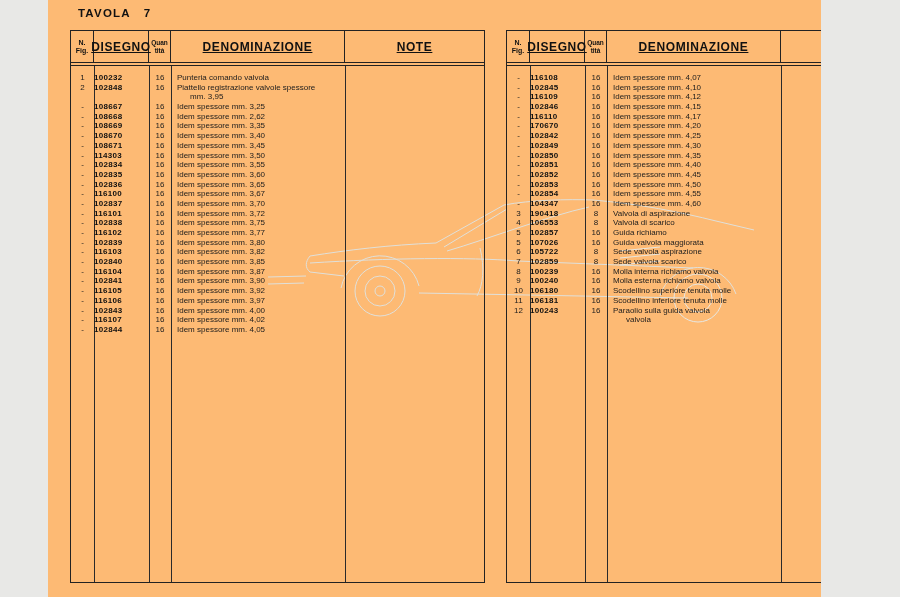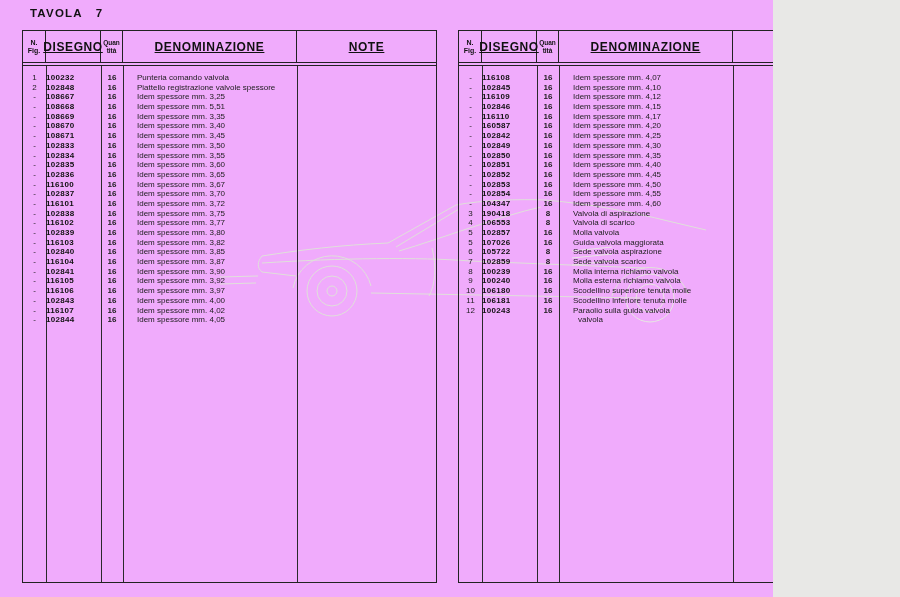--- a/index.html
+++ b/index.html
@@ -1,19 +1,19 @@
 <!DOCTYPE html>
 <html><head>
 <meta charset="utf-8">
 <style>
   html,body { margin:0; padding:0; background:#e8e8e6; }
   .page {
     position:relative; width:773px; height:597px;
-    background:#f0abfc; overflow:hidden;
-    font-family:"Liberation Sans", sans-serif; color:#1a1a1a;
+    background:#fdba74; overflow:hidden;
+    font-family:"Liberation Sans", sans-serif; color:#1a1a1a;margin-left:48px;
   }
   .watermark { position:absolute; left:0; top:0; pointer-events:none; }
 
   .page-title {
     position:absolute; left:30px; top:7px;
     font-size:11.5px; font-weight:bold; color:#111;
     letter-spacing:1.2px; word-spacing:9px;
   }
 
   .ptable {
@@ -43,22 +43,22 @@
   .vline { position:absolute; top:0; bottom:0; width:1px; background:#2a2a2a; }
   .v1 { left:23px; } .v2 { left:78px; } .v3 { left:100px; } .v4 { left:274px; }
 
   .rows { position:absolute; top:7px; left:0; right:0; }
   .row {
     display:grid; grid-template-columns:23px 55px 22px 174px 1fr;
     height:9.7px; line-height:9.8px; font-size:8px; color:#1c1c1c;
   }
   .c-fig  { text-align:center; }
   .c-dis  { text-align:left; font-weight:bold; letter-spacing:0.3px; color:#101010; }
-  .c-qty  { text-align:center;font-weight:bold; }
-  .c-den  { padding-left:14px; white-space:nowrap; overflow:visible; }
+  .c-qty  { text-align:center; }
+  .c-den  { padding-left:6px; white-space:nowrap; overflow:visible; }
   .c-den.cont { padding-left:19px; }
 </style>
 </head>
 <body>
 
 <div class="page">
 
   <svg class="watermark" width="900" height="597" viewBox="0 0 900 597" fill="none" stroke="#e0e0da" stroke-width="1">
     <path d="M262,256 C300,250 340,245 388,243"></path>
     <path d="M262,256 C257,262 257,268 262,272 L296,276"></path>
@@ -109,31 +109,38 @@
             <div class="c-note"></div>
           </div>
           <div class="row">
             <div class="c-fig">2</div>
             <div class="c-dis">102848</div>
             <div class="c-qty">16</div>
             <div class="c-den">Piattello registrazione valvole spessore</div>
             <div class="c-note"></div>
           </div>
           <div class="row">
+            <div class="c-fig"></div>
+            <div class="c-dis"></div>
+            <div class="c-qty"></div>
+            <div class="c-den cont">mm. 3,95</div>
+            <div class="c-note"></div>
+          </div>
+          <div class="row">
             <div class="c-fig">-</div>
             <div class="c-dis">108667</div>
             <div class="c-qty">16</div>
             <div class="c-den">Idem spessore mm. 3,25</div>
             <div class="c-note"></div>
           </div>
           <div class="row">
             <div class="c-fig">-</div>
             <div class="c-dis">108668</div>
             <div class="c-qty">16</div>
-            <div class="c-den">Idem spessore mm. 5,51</div>
+            <div class="c-den">Idem spessore mm. 2,62</div>
             <div class="c-note"></div>
           </div>
           <div class="row">
             <div class="c-fig">-</div>
             <div class="c-dis">108669</div>
             <div class="c-qty">16</div>
             <div class="c-den">Idem spessore mm. 3,35</div>
             <div class="c-note"></div>
           </div>
           <div class="row">
@@ -145,21 +152,21 @@
           </div>
           <div class="row">
             <div class="c-fig">-</div>
             <div class="c-dis">108671</div>
             <div class="c-qty">16</div>
             <div class="c-den">Idem spessore mm. 3,45</div>
             <div class="c-note"></div>
           </div>
           <div class="row">
             <div class="c-fig">-</div>
-            <div class="c-dis">102833</div>
+            <div class="c-dis">114303</div>
             <div class="c-qty">16</div>
             <div class="c-den">Idem spessore mm. 3,50</div>
             <div class="c-note"></div>
           </div>
           <div class="row">
             <div class="c-fig">-</div>
             <div class="c-dis">102834</div>
             <div class="c-qty">16</div>
             <div class="c-den">Idem spessore mm. 3,55</div>
             <div class="c-note"></div>
@@ -337,21 +344,21 @@
           </div>
           <div class="row">
             <div class="c-fig">-</div>
             <div class="c-dis">116110</div>
             <div class="c-qty">16</div>
             <div class="c-den">Idem spessore mm. 4,17</div>
             <div class="c-note"></div>
           </div>
           <div class="row">
             <div class="c-fig">-</div>
-            <div class="c-dis">160587</div>
+            <div class="c-dis">170670</div>
             <div class="c-qty">16</div>
             <div class="c-den">Idem spessore mm. 4,20</div>
             <div class="c-note"></div>
           </div>
           <div class="row">
             <div class="c-fig">-</div>
             <div class="c-dis">102842</div>
             <div class="c-qty">16</div>
             <div class="c-den">Idem spessore mm. 4,25</div>
             <div class="c-note"></div>
@@ -416,21 +423,21 @@
             <div class="c-fig">4</div>
             <div class="c-dis">106553</div>
             <div class="c-qty">8</div>
             <div class="c-den">Valvola di scarico</div>
             <div class="c-note"></div>
           </div>
           <div class="row">
             <div class="c-fig">5</div>
             <div class="c-dis">102857</div>
             <div class="c-qty">16</div>
-            <div class="c-den">Molla valvola</div>
+            <div class="c-den">Guida richiamo</div>
             <div class="c-note"></div>
           </div>
           <div class="row">
             <div class="c-fig">5</div>
             <div class="c-dis">107026</div>
             <div class="c-qty">16</div>
             <div class="c-den">Guida valvola maggiorata</div>
             <div class="c-note"></div>
           </div>
           <div class="row">

